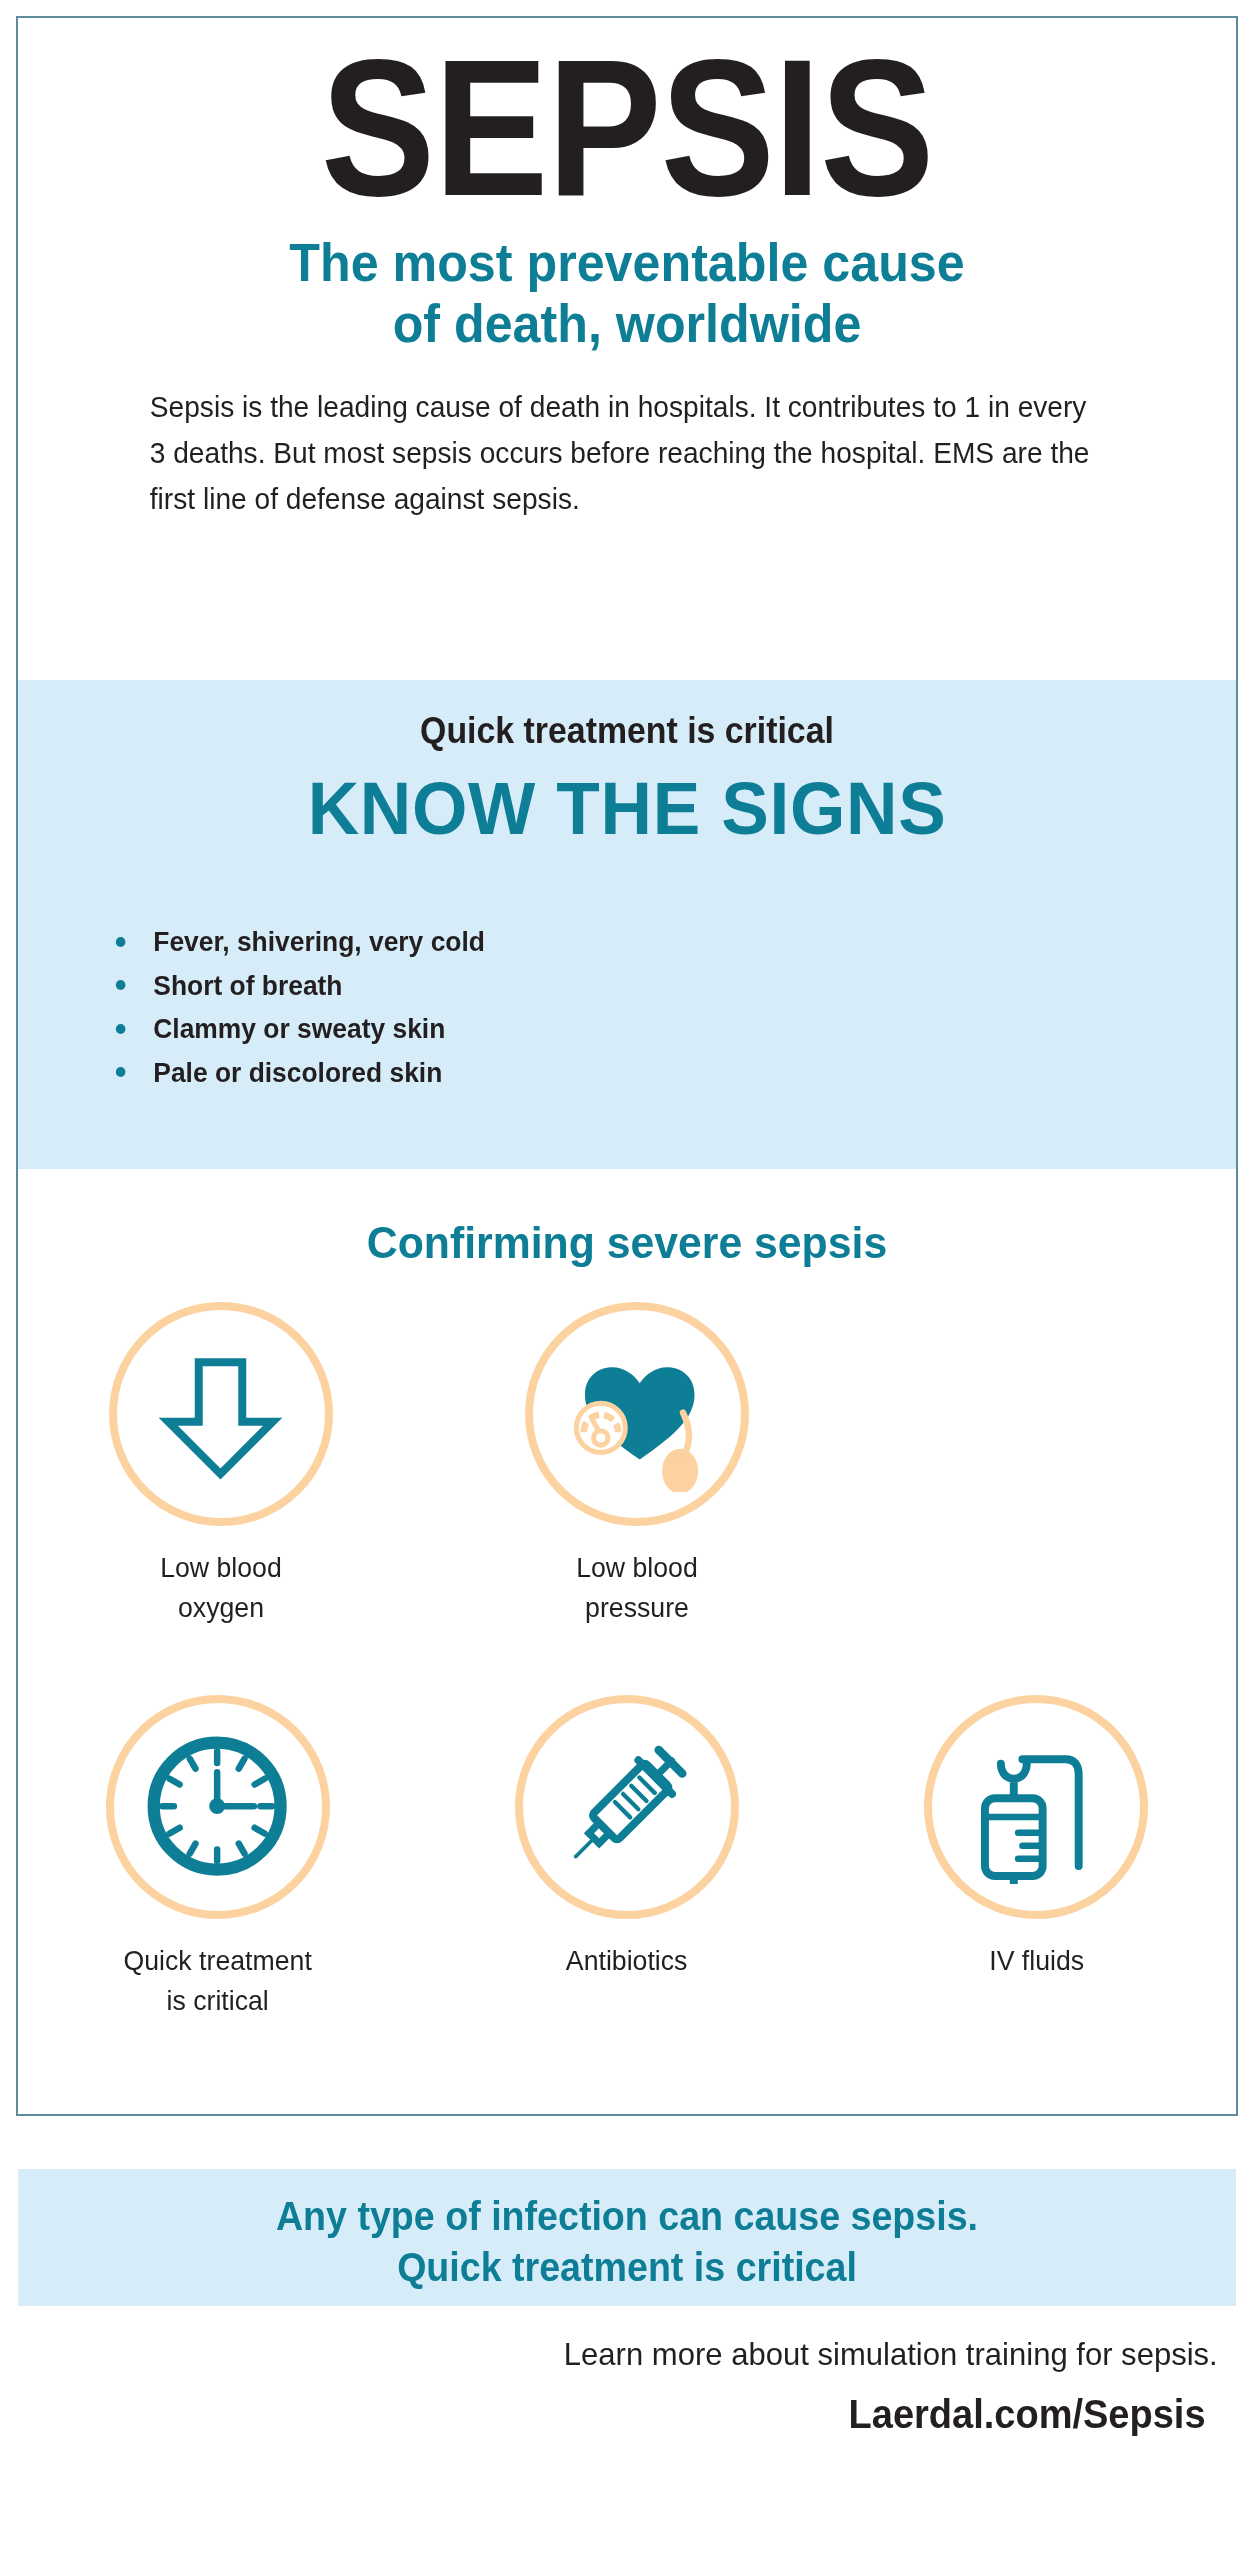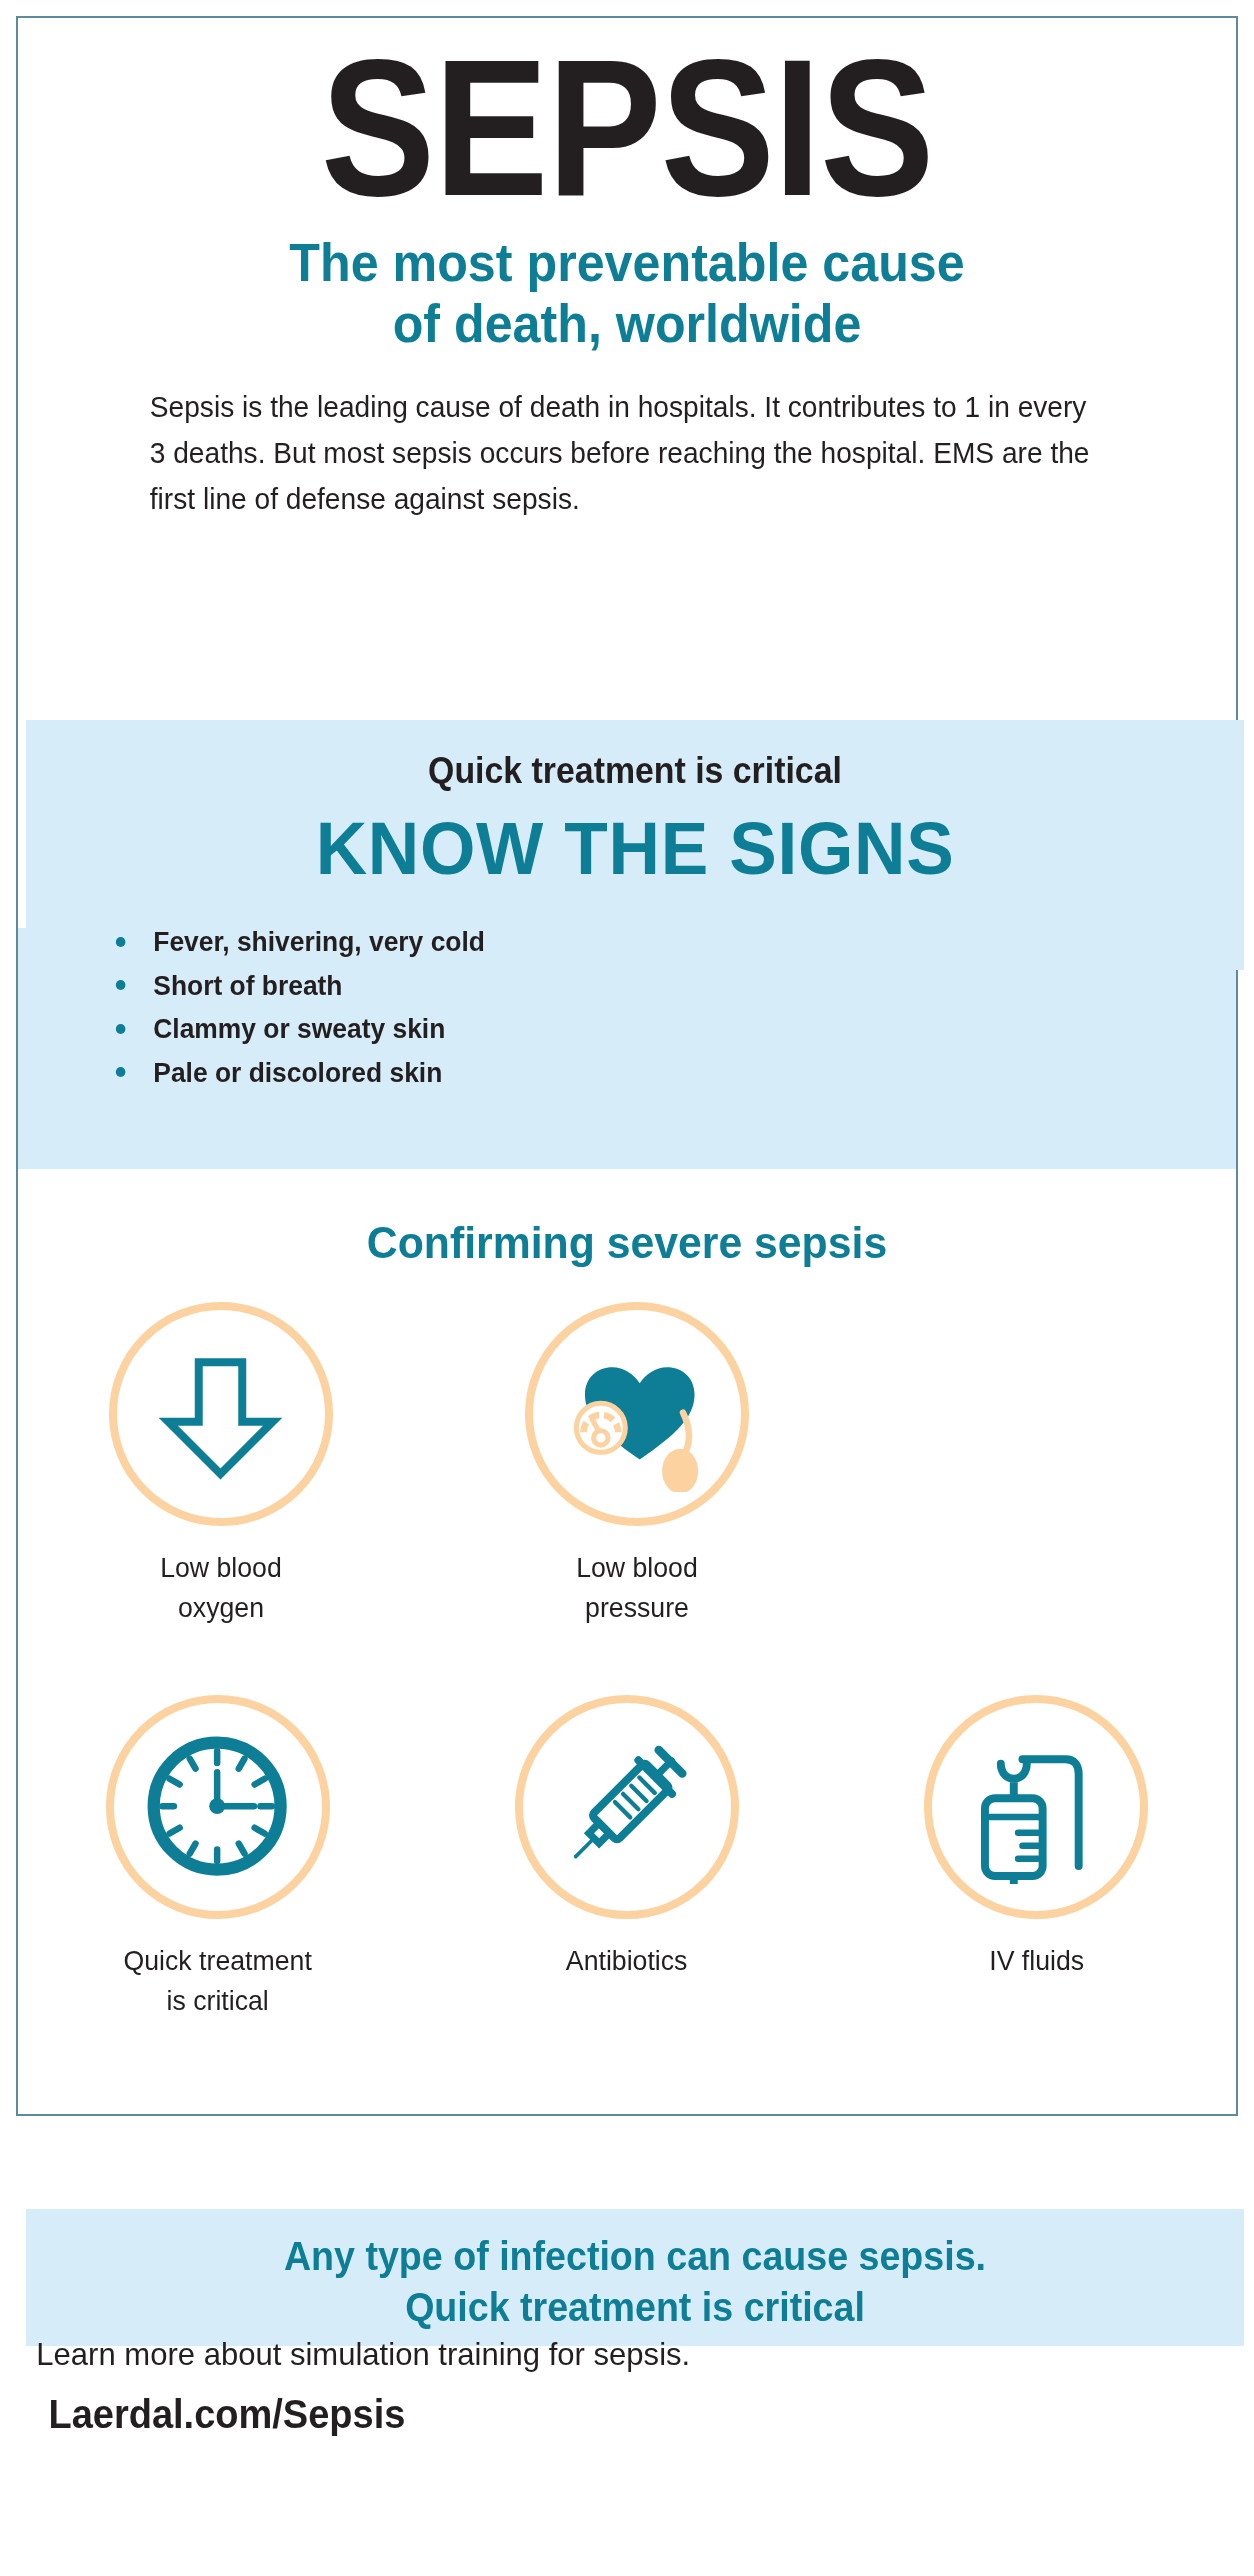--- a/index.html
+++ b/index.html
@@ -66,25 +66,24 @@
     margin: 32px auto 0 auto;
     width: 984px;
     text-align: left;
     transform: scaleX(0.97);
     transform-origin: center top;
   }
 
   
   .band {
     position: absolute;
-    left: 8px;
+    left: 0;
     width: 100%;
     background: #d6ecf8;
     box-sizing: border-box;
-    margin-top: 40px;
   }
   #band-signs {
     top: 662px;
     height: 250px;
   }
   .band-kicker {
     font-weight: bold;
     font-size: 36px;
     color: #231f20;
     text-align: center;
@@ -204,21 +203,21 @@
     padding-top: 22px;
     transform: scaleX(0.94);
   }
 
   
   .footer {
     position: absolute;
     left: 0;
     top: 2318px;
     width: 100%;
-    text-align: left;
+    text-align: right;
   }
   .footer-line {
     font-size: 32px;
     color: #231f20;
     transform: scaleX(0.97);
   }
   .footer-url {
     font-weight: bold;
     font-size: 40px;
     color: #231f20;

